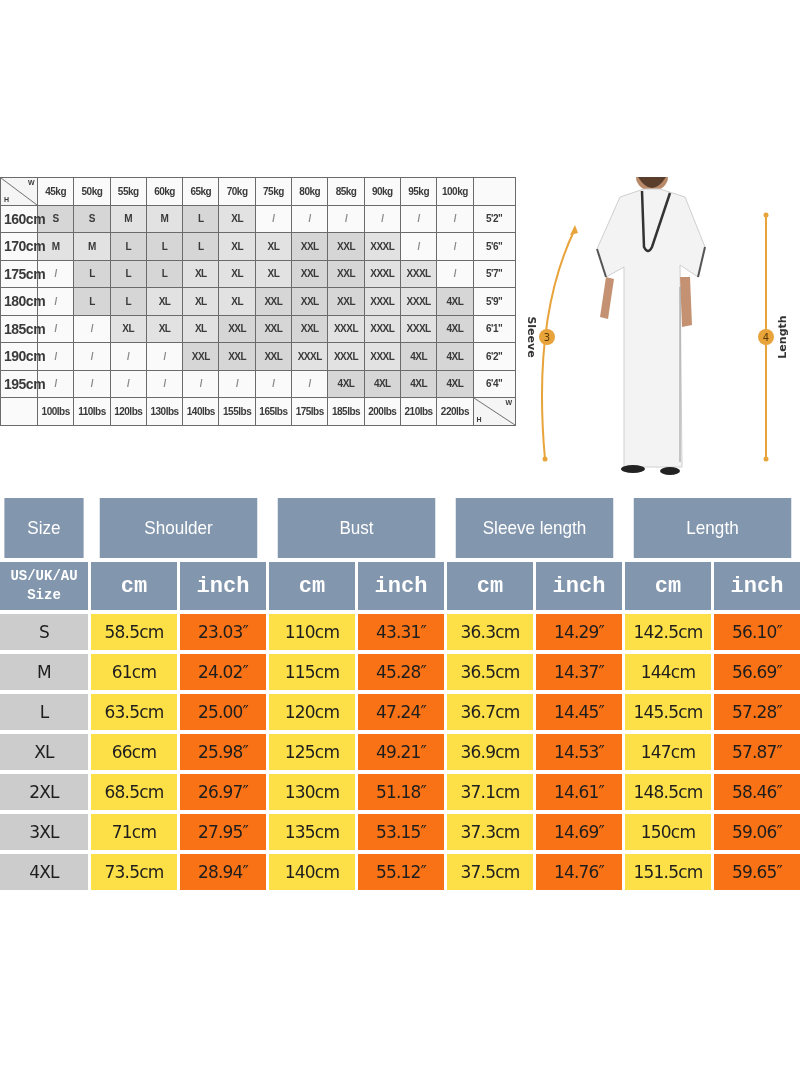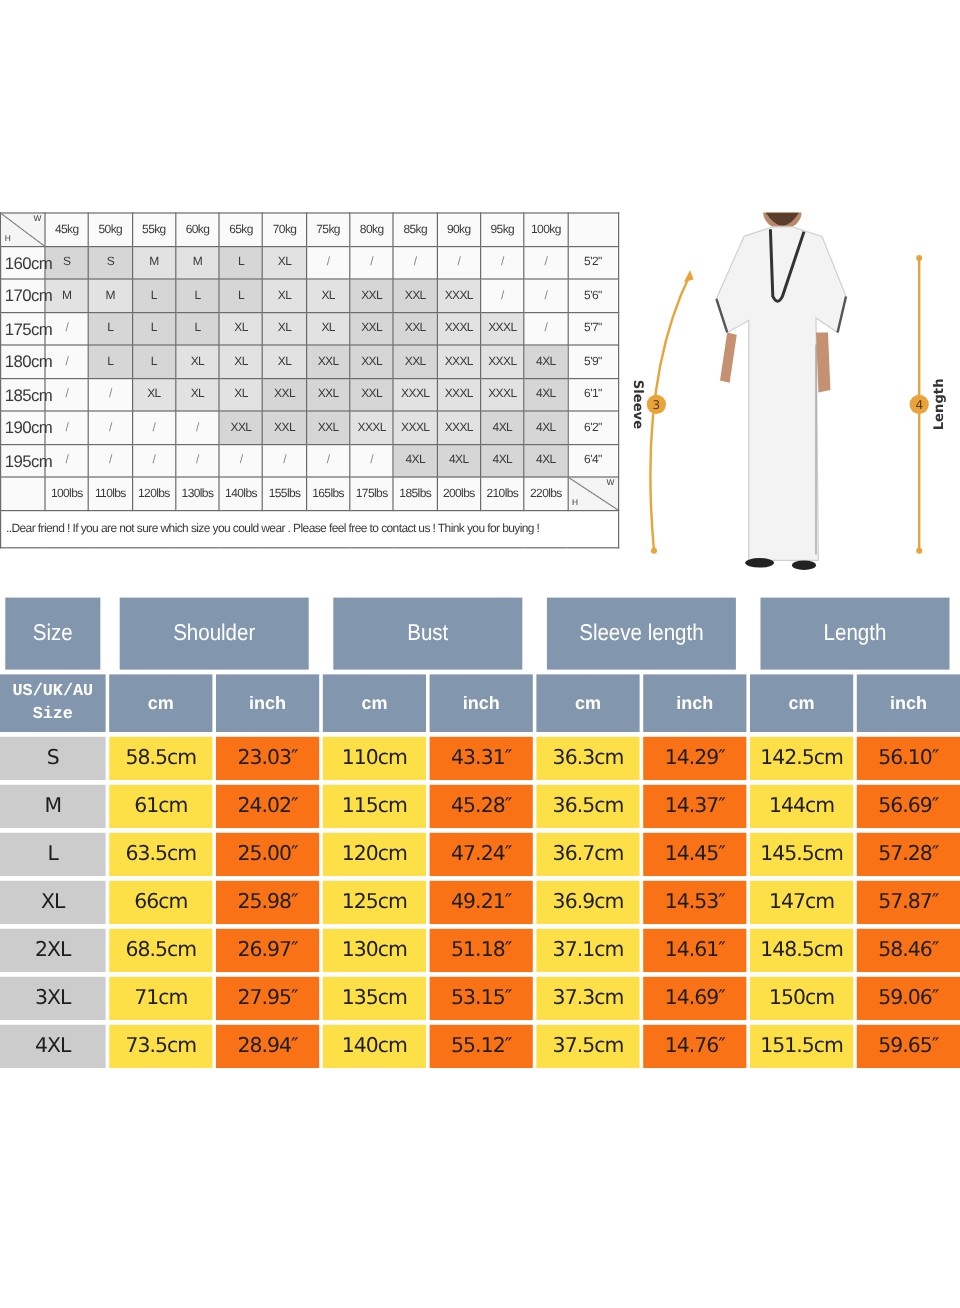--- a/index.html
+++ b/index.html
@@ -1,38 +1,38 @@
 <!DOCTYPE html>
 <html><head>
 <meta charset="utf-8">
 <style>
   html, body { margin: 0; padding: 0; background: #ffffff; }
   body { width: 800px; height: 1090px; position: relative; overflow: hidden; font-family: "Liberation Sans", sans-serif; }
   .hw-wrap { position: absolute; left: 0; top: 177px; width: 515px; height: 316px; }
-  .hw-table { width: 515px; border-collapse: collapse; table-layout: fixed; }
+  .hw-table { width: 515px; border-collapse: collapse; table-layout: fixed; font-weight: bold; }
   .hw-table td { border: 1px solid #6b6b6b; height: 26.5px; text-align: center; font-size: 10px; color: #3a3a3a; padding: 0; background: #fafafa; letter-spacing: -0.5px; }
   .hw-table td.corner { position: relative; background: #f5f5f5; }
   .hw-table td.corner::after { content: ""; position: absolute; left: 0; top: 0; width: 100%; height: 100%; background: linear-gradient(to top right, transparent 48%, #777 50%, transparent 52%); }
   .hw-table td.corner .h { position: absolute; left: 3px; bottom: 2px; font-size: 7px; }
   .hw-table td.corner .w { position: absolute; right: 3px; top: 1px; font-size: 7px; }
   .hw-table td.rowh { text-align: left; padding-left: 3px; font-size: 14px; }
   .hw-table td.blank { color: #888; }
   .hw-table td.s1 { background: #e2e2e2; }
   .hw-table td.s2 { background: #d6d6d6; }
   .hw-note { height: 30px !important; text-align: left !important; padding-left: 4px !important; font-size: 10px !important; background: #fff !important; letter-spacing: -0.4px; }
 
   
   .model { position: absolute; left: 520px; top: 177px; width: 280px; height: 300px; }
   .model svg { width: 280px; height: 300px; }
 
   
   .mt { position: absolute; left: 0; top: 494px; width: 800px; border-collapse: separate; border-spacing: 3px 4px; table-layout: fixed; margin-left: -3px; }
   .mt th { background: #8296ad; color: #ffffff; font-weight: normal; text-align: center; }
   .mt th.group { height: 58px; font-family: "Liberation Sans", sans-serif; font-size: 19px; letter-spacing: 0px; transform: scaleX(0.9); }
-  .mt th.unit { height: 46px; font-family: Liberation Sans, sans-serif; font-size: 15px; font-weight: bold; }
+  .mt th.unit { height: 46px; font-family: Liberation Mono, monospace; font-size: 22px; font-weight: bold; }
   .mt th.sizehdr { font-family: "Liberation Mono", monospace; font-size: 14px; font-weight: bold; line-height: 19px; }
   .mt td { height: 34px; text-align: center; font-family: "DejaVu Sans", sans-serif; font-size: 17px; color: #1e1e1e; letter-spacing: -0.8px; }
   .mt td.size { background: #cccccc; }
   .mt td.cm { background: #fde047; }
   .mt td.inch { background: #f97316; }
 </style>
 </head>
 <body>
 
 <div class="hw-wrap">
@@ -185,23 +185,20 @@
           <td>165lbs</td>
           <td>175lbs</td>
           <td>185lbs</td>
           <td>200lbs</td>
           <td>210lbs</td>
           <td>220lbs</td>
           <td class="corner">
             <span class="h">H</span>
             <span class="w">W</span>
           </td>
-        </tr>
-        <tr>
-          <td colspan="14" class="hw-note">..Dear friend ! If you are not sure which size you could wear . Please feel free to contact us ! Think you for buying !</td>
         </tr>
       </tbody>
   </table>
 </div>
 
 <div class="model">
   <svg viewBox="0 0 280 300">
 
     <path d="M55 52 Q 12 140 25 282" stroke="#e8a33a" stroke-width="2" fill="none"></path>
     <polygon points="55,48 50,58 58,56" fill="#e8a33a"></polygon>

